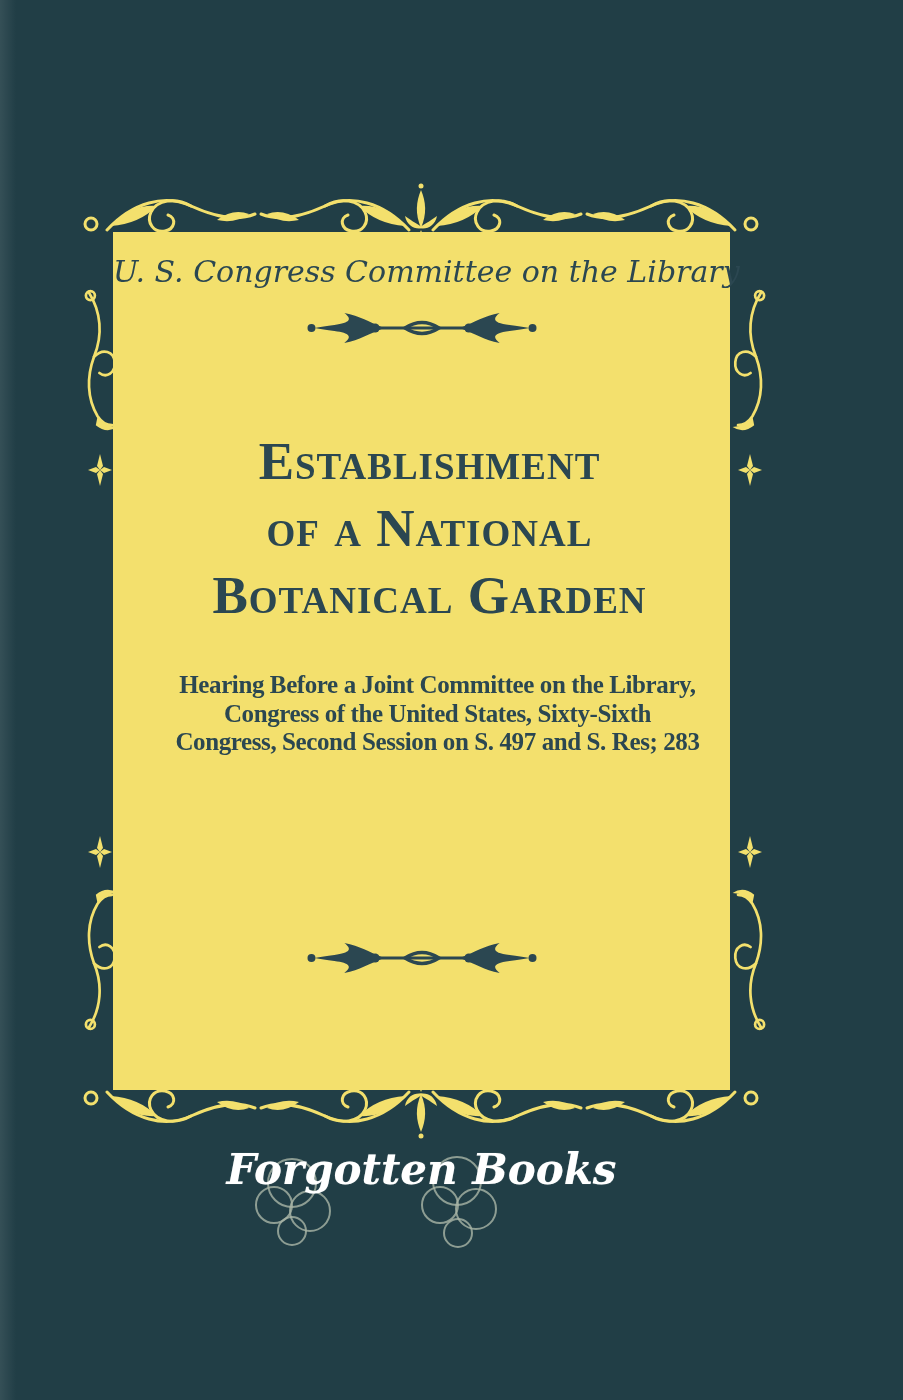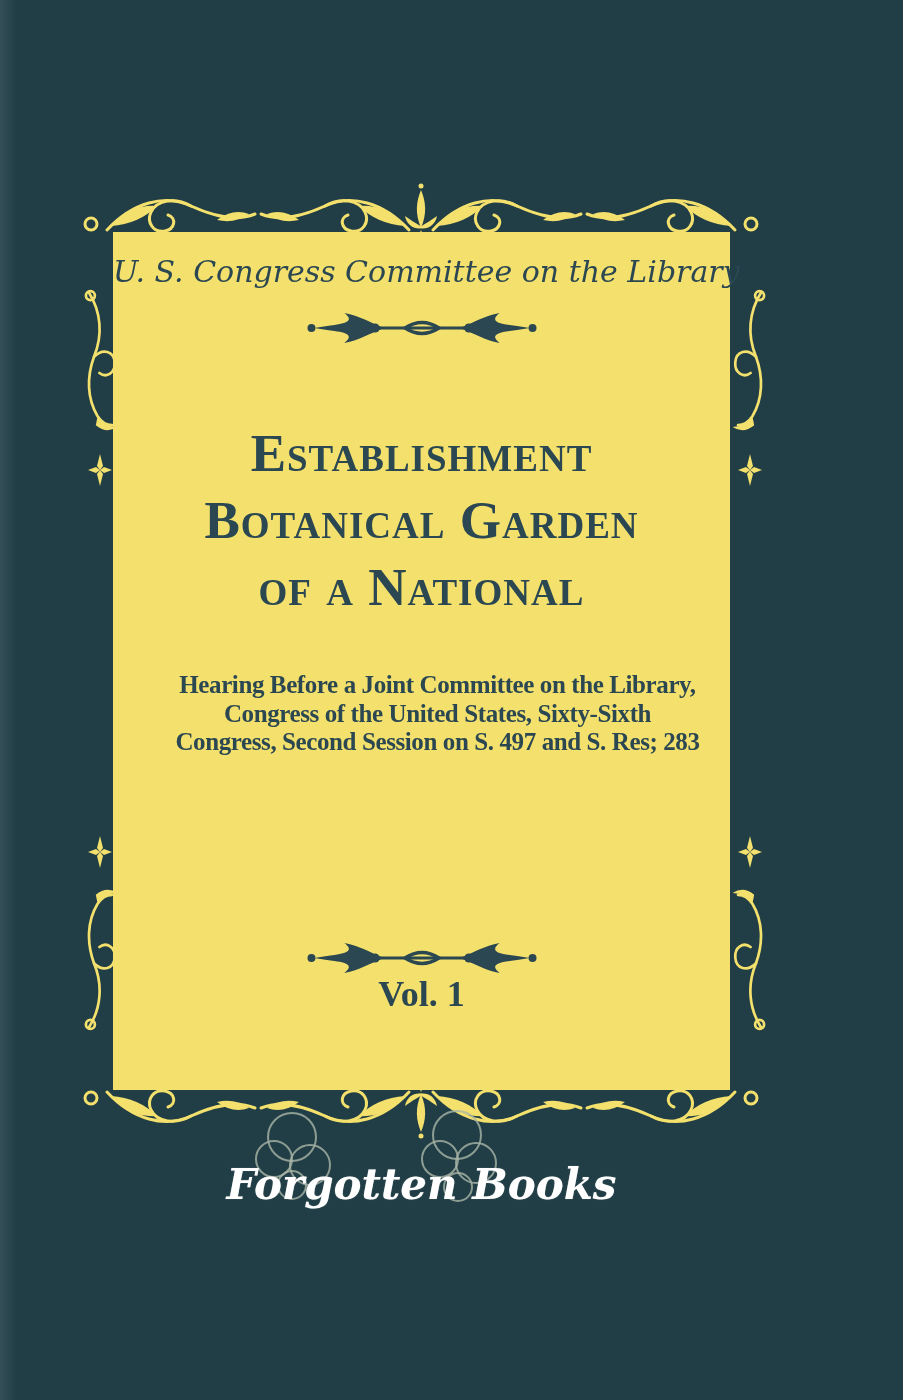--- a/index.html
+++ b/index.html
@@ -37,42 +37,42 @@
     font-family:"DejaVu Serif", serif;
     font-style:italic;font-size:30px;line-height:44px;white-space:nowrap;
   }
   .divider{position:absolute;left:50%;transform:translateX(-50%);width:235px;height:40px;}
   .divider.d1{top:76px;}
   .divider.d2{top:706px;}
   .divider .ln{stroke:var(--ink);stroke-width:3;}
   .divider .ln2{fill:none;stroke:var(--ink);stroke-width:3.5;}
   .divider .fl{fill:var(--ink);}
   .title{
-    position:absolute;top:188px;left:0;width:100%;margin:0;
+    position:absolute;top:188px;left:0;width:100%;margin:8px;
     text-align:center;color:var(--ink);
     font-family:"Liberation Serif", serif;
     font-weight:600;font-variant:small-caps;
     font-size:53px;line-height:67px;letter-spacing:1px;
   }
   .title .line{display:block;white-space:nowrap;}
   .subtitle{
     position:absolute;top:423px;left:0;width:100%;margin:16px;
     text-align:center;color:var(--ink);
     font-weight:bold;font-size:25px;line-height:28.5px;letter-spacing:-0.4px;
   }
   .subtitle .line{display:block;white-space:nowrap;}
   .volume{
     position:absolute;top:742px;left:0;width:100%;
     text-align:center;color:var(--ink);
     font-weight:bold;font-size:36px;line-height:40px;
   }
   
   .logo{
-    position:absolute;left:113px;top:1099px;width:617px;height:110px;
-    display:flex;align-items:flex-end;justify-content:center;
+    position:absolute;left:113px;top:1145px;width:617px;height:110px;
+    display:flex;align-items:flex-start;justify-content:center;
   }
   .logo-flo{position:absolute;left:50%;top:50%;transform:translate(-50%,-50%);width:340px;height:110px;}
   .logo-flo circle{fill:none;stroke:var(--flo);stroke-width:2;opacity:.8;}
   .logo-text{
     position:relative;color:var(--logo);
     font-family:"DejaVu Serif", serif;
     font-style:italic;font-weight:bold;
     font-size:42px;white-space:nowrap;
     text-shadow:0 0 1px rgba(255,255,255,.4);
   }
@@ -148,22 +148,22 @@
       <path class="ln2" d="M101,20 Q118,9 135,20 Q118,31 101,20 Z"></path>
       <circle class="fl" cx="165" cy="20" r="4.5"></circle>
       <g transform="translate(236,0) scale(-1,1)">
         <path class="fl" d="M80,20 C64,14 56,8 40,5 C48,11 46,15 30,17 C22,18 16,19 10,20 C16,21 22,22 30,23 C46,25 48,29 40,35 C56,32 64,26 80,20 Z"></path>
         <circle class="fl" cx="7" cy="20" r="4"></circle>
       </g>
     </svg>
 
     <h1 class="title">
       <span class="line">Establishment</span>
+      <span class="line">of a National</span>
       <span class="line">Botanical Garden</span>
-      <span class="line">of a National</span>
     </h1>
 
     <p class="subtitle">
       <span class="line">Hearing Before a Joint Committee on the Library,</span>
       <span class="line">Congress of the United States, Sixty-Sixth</span>
       <span class="line">Congress, Second Session on S. 497 and S. Res; 283</span>
     </p>
 
     <svg class="divider d2" viewBox="0 0 236 40" aria-hidden="true">
       <line class="ln" x1="30" y1="20" x2="206" y2="20"></line>
@@ -171,21 +171,20 @@
       <circle class="fl" cx="7" cy="20" r="4"></circle>
       <circle class="fl" cx="71" cy="20" r="4.5"></circle>
       <path class="ln2" d="M101,20 Q118,9 135,20 Q118,31 101,20 Z"></path>
       <circle class="fl" cx="165" cy="20" r="4.5"></circle>
       <g transform="translate(236,0) scale(-1,1)">
         <path class="fl" d="M80,20 C64,14 56,8 40,5 C48,11 46,15 30,17 C22,18 16,19 10,20 C16,21 22,22 30,23 C46,25 48,29 40,35 C56,32 64,26 80,20 Z"></path>
         <circle class="fl" cx="7" cy="20" r="4"></circle>
       </g>
     </svg>
 
-    <div class="volume">Vol. 1</div>
   </div>
 
   <div class="logo">
     <svg class="logo-flo" viewBox="0 0 340 110" aria-hidden="true">
       <circle cx="40" cy="38" r="24"></circle>
       <circle cx="22" cy="60" r="18"></circle>
       <circle cx="58" cy="66" r="20"></circle>
       <circle cx="40" cy="86" r="14"></circle>
       <circle cx="205" cy="36" r="24"></circle>
       <circle cx="188" cy="60" r="18"></circle>

